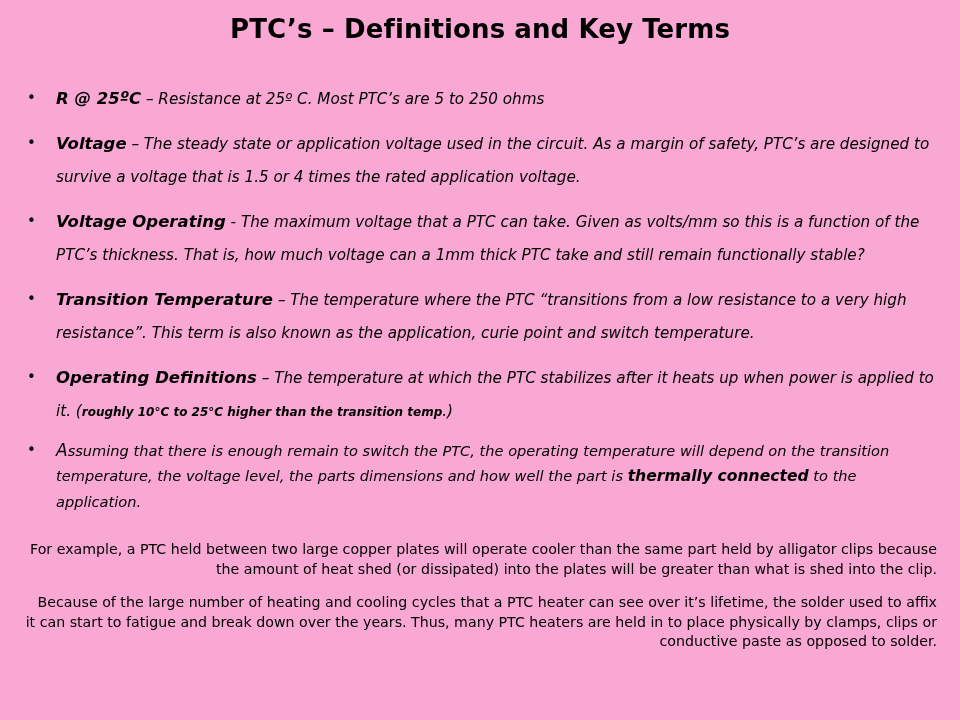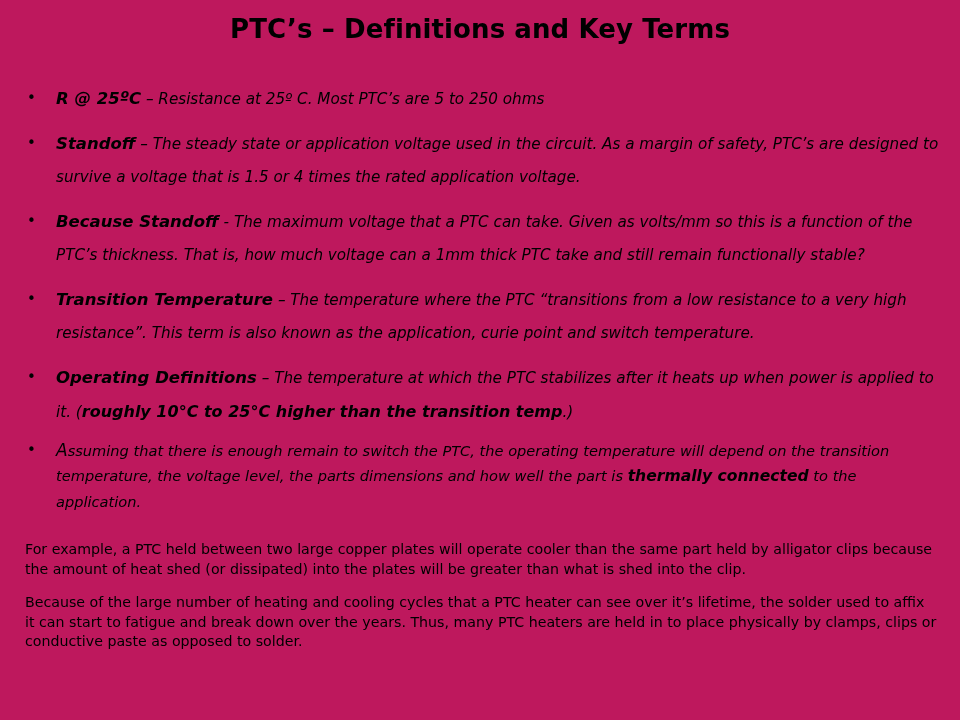--- a/index.html
+++ b/index.html
@@ -13,21 +13,21 @@
     overflow: hidden;
     font-family: "DejaVu Sans", "Liberation Sans", sans-serif;
     color: #000000;
     -webkit-font-smoothing: antialiased;
   }
 
   .slide {
     position: relative;
     width: 960px;
     height: 720px;
-    background: #be185d;
+    background: #f9a8d4;
     box-sizing: border-box;
   }
 
   
   .slide-title {
     position: absolute;
     top: 14px;
     left: 0;
     width: 960px;
     text-align: center;
@@ -73,21 +73,21 @@
     font-style: italic;
   }
 
   .term {
     font-weight: bold;
     font-size: 16.5px;
   }
 
   .strong-inline {
     font-weight: bold;
-    font-size: 16px;
+    font-size: 12px;
   }
 
   
   .bullet-item.compact {
     font-size: 14.6px;
     line-height: 25px;
     margin-bottom: 0;
   }
   .bullet-item.compact .bullet-marker {
     line-height: 25px;
@@ -99,20 +99,21 @@
   .cap-lead {
     font-size: 17px;
   }
 
   
   .footer-block {
     position: absolute;
     left: 25px;
     top: 540px;
     width: 912px;
+    text-align: right;
   }
 
   .footer-para {
     font-size: 14.2px;
     line-height: 19.5px;
     color: #000000;
     margin: 0 0 14px 0;
   }
 
   .footer-para:last-child {
@@ -128,26 +129,26 @@
 
   <div class="bullet-list">
 
     <div class="bullet-item">
       <span class="bullet-marker">•</span>
       <span class="bullet-body"><span class="term">R @ 25ºC</span><span> – </span><span>Resistance at 25º C. Most PTC’s are 5 to 250 ohms</span></span>
     </div>
 
     <div class="bullet-item">
       <span class="bullet-marker">•</span>
-      <span class="bullet-body"><span class="term">Standoff</span><span> – </span><span>The steady state or application voltage used in the circuit. As a margin of safety, PTC’s are designed to survive a voltage that is 1.5 or 4 times the rated application voltage.</span></span>
+      <span class="bullet-body"><span class="term">Voltage</span><span> – </span><span>The steady state or application voltage used in the circuit. As a margin of safety, PTC’s are designed to survive a voltage that is 1.5 or 4 times the rated application voltage.</span></span>
     </div>
 
     <div class="bullet-item">
       <span class="bullet-marker">•</span>
-      <span class="bullet-body"><span class="term">Because Standoff</span><span> - </span><span>The maximum voltage that a PTC can take. Given as volts/mm so this is a function of the PTC’s thickness. That is, how much voltage can a 1mm thick PTC take and still remain functionally stable?</span></span>
+      <span class="bullet-body"><span class="term">Voltage Operating</span><span> - </span><span>The maximum voltage that a PTC can take. Given as volts/mm so this is a function of the PTC’s thickness. That is, how much voltage can a 1mm thick PTC take and still remain functionally stable?</span></span>
     </div>
 
     <div class="bullet-item">
       <span class="bullet-marker">•</span>
       <span class="bullet-body"><span class="term">Transition Temperature</span><span> – </span><span>The temperature where the PTC “transitions from a low resistance to a very high resistance”.  This term is also known as the application, curie point and switch temperature.</span></span>
     </div>
 
     <div class="bullet-item tight">
       <span class="bullet-marker">•</span>
       <span class="bullet-body"><span class="term">Operating Definitions</span><span> – </span><span>The temperature at which the PTC stabilizes after it heats up when power is applied to it. (</span><span class="strong-inline">roughly 10°C to 25°C higher than the transition temp</span><span>.)</span></span>

